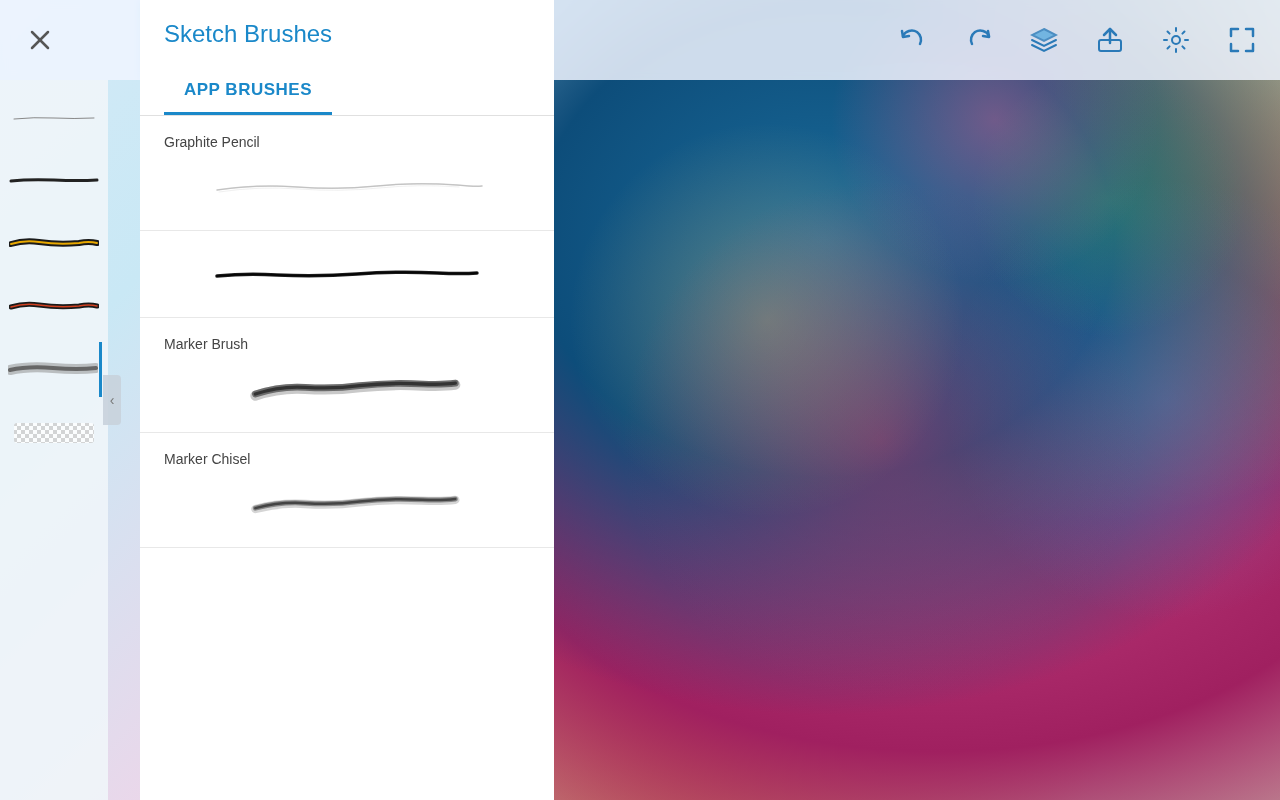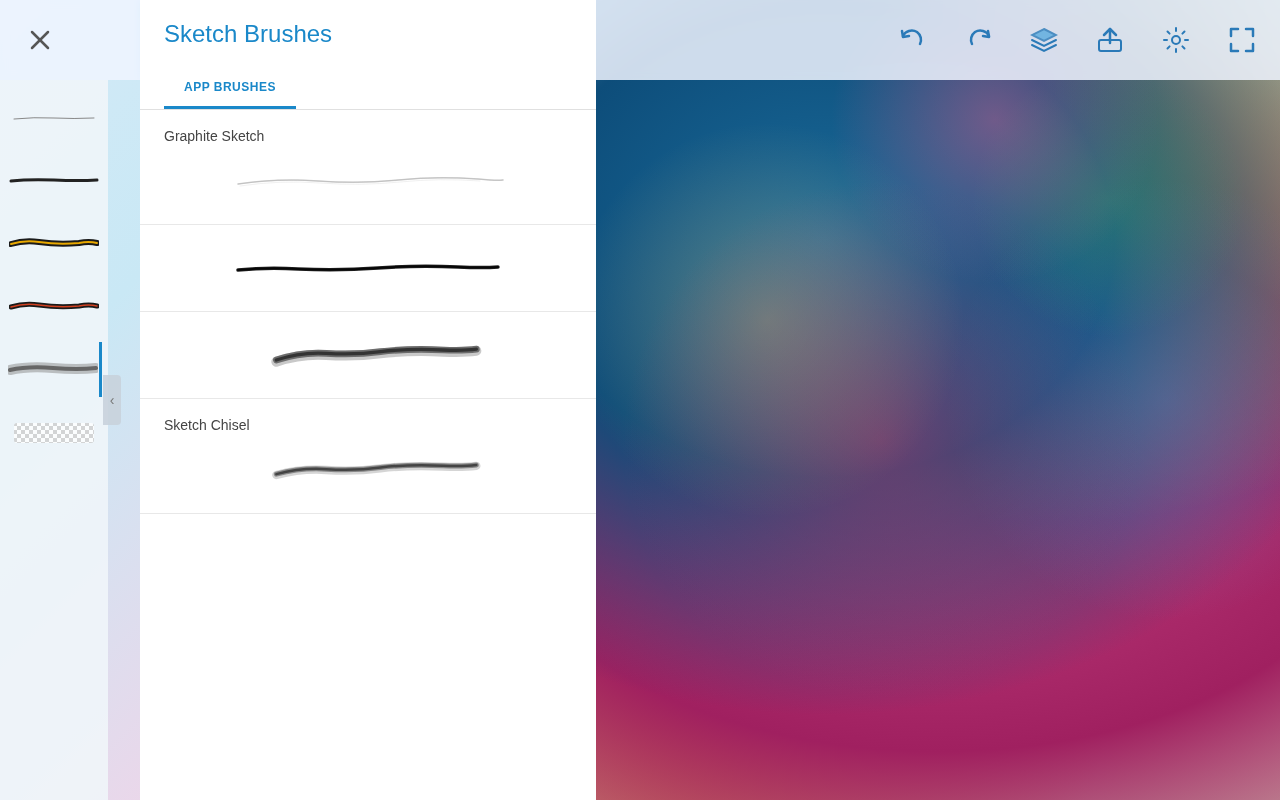--- a/index.html
+++ b/index.html
@@ -80,21 +80,21 @@
       align-items: center;
       padding: 10px 5px;
       gap: 8px;
     }
 
     
     #brush-panel {
       position: absolute;
       top: 0;
       left: 140px;
-      width: 456px;
+      width: 414px;
       height: 800px;
       background: white;
       z-index: 20;
       display: flex;
       flex-direction: column;
     }
 
     
     #panel-header {
       padding: 20px 24px 0 24px;
@@ -109,21 +109,21 @@
     }
 
     
     #panel-tabs {
       display: flex;
       gap: 0;
     }
 
     .tab {
       padding: 12px 20px;
-      font-size: 12px;
+      font-size: 17px;
       font-weight: 600;
       letter-spacing: 0.5px;
       cursor: pointer;
       border-bottom: 3px solid transparent;
       color: #aaa;
     }
 
     .tab.active {
       color: #1a88c9;
       border-bottom: 3px solid #1a88c9;
@@ -348,51 +348,52 @@
   <div id="panel-header">
     <h2 id="panel-title">Sketch Brushes</h2>
     <div id="panel-tabs">
       <div class="tab active">APP BRUSHES</div>
     </div>
   </div>
 
   <div id="brush-list">
 
     <div class="brush-item">
-      <div class="brush-name">Graphite Sketch</div>
+      <div class="brush-name">Graphite Pencil</div>
       <div class="brush-preview">
         <svg class="brush-svg" viewBox="0 0 300 50">
           <path d="M20,28 Q60,22 100,25 Q140,28 180,24 Q220,20 260,23 Q280,25 285,24" stroke="#c0c0c0" stroke-width="1.5" fill="none" stroke-linecap="round" opacity="0.7"></path>
           <path d="M20,28 Q60,22 100,25 Q140,28 180,24 Q220,20 260,23 Q280,25 285,24" stroke="#b0b0b0" stroke-width="1" fill="none" stroke-linecap="round" opacity="0.5"></path>
           <path d="M22,30 Q62,24 102,27 Q142,30 182,26 Q222,22 262,25" stroke="#d0d0d0" stroke-width="0.8" fill="none" stroke-linecap="round" opacity="0.4"></path>
         </svg>
       </div>
     </div>
 
     <div class="brush-item">
       <div class="brush-preview">
         <svg class="brush-svg" viewBox="0 0 300 50">
           <path d="M20,27 Q50,24 80,26 Q120,28 160,25 Q200,22 240,24 Q265,25 280,24" stroke="#222" stroke-width="3.5" fill="none" stroke-linecap="round"></path>
           <path d="M20,27 Q50,24 80,26 Q120,28 160,25 Q200,22 240,24 Q265,25 280,24" stroke="#000" stroke-width="2" fill="none" stroke-linecap="round" opacity="0.8"></path>
         </svg>
       </div>
     </div>
 
     <div class="brush-item">
+      <div class="brush-name">Marker Brush</div>
       <div class="brush-preview">
         <svg class="brush-svg" viewBox="0 0 300 60">
           <path d="M40,38 Q70,28 100,30 Q135,32 165,28 Q200,24 240,26 Q265,27 280,25" stroke="#777" stroke-width="12" fill="none" stroke-linecap="round" opacity="0.4"></path>
           <path d="M40,36 Q70,26 100,28 Q135,30 165,26 Q200,22 240,24 Q265,25 280,23" stroke="#444" stroke-width="8" fill="none" stroke-linecap="round" opacity="0.7"></path>
           <path d="M40,36 Q70,26 100,28 Q135,30 165,26 Q200,22 240,24 Q265,25 280,23" stroke="#333" stroke-width="4" fill="none" stroke-linecap="round"></path>
         </svg>
       </div>
     </div>
 
     <div class="brush-item">
-      <div class="brush-name">Sketch Chisel</div>
+      <div class="brush-name">Marker Chisel</div>
       <div class="brush-preview">
         <svg class="brush-svg" viewBox="0 0 300 60">
           <path d="M40,36 Q70,28 100,30 Q135,32 165,28 Q200,24 240,26 Q265,27 280,25" stroke="#888" stroke-width="10" fill="none" stroke-linecap="round" opacity="0.35"></path>
           <path d="M40,35 Q70,27 100,29 Q135,31 165,27 Q200,23 240,25 Q265,26 280,24" stroke="#555" stroke-width="6" fill="none" stroke-linecap="round" opacity="0.6"></path>
           <path d="M40,35 Q70,27 100,29 Q135,31 165,27 Q200,23 240,25 Q265,26 280,24" stroke="#444" stroke-width="3" fill="none" stroke-linecap="round"></path>
         </svg>
       </div>
     </div>
   </div>
 </div>

